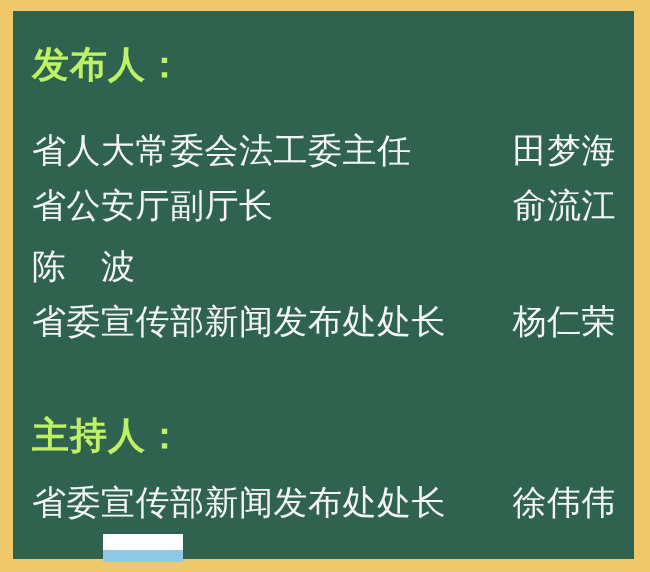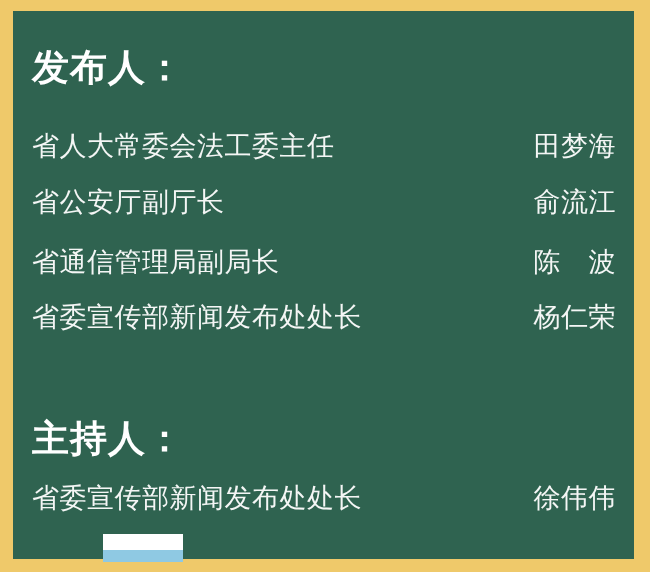--- a/index.html
+++ b/index.html
@@ -31,47 +31,48 @@
   .content {
     position: absolute;
     left: 0;
     top: 0;
     right: 0;
     bottom: 0;
     padding: 0 18px 0 19px;
     box-sizing: border-box;
   }
   .heading {
-    color: #ffffff;
+    color: #bef264;
     font-size: 37px;
     font-weight: bold;
     letter-spacing: 1px;
     line-height: 1;
     white-space: nowrap;
+    font-family: Liberation Mono, monospace;
   }
   #heading-speakers {
     position: absolute;
     left: 19px;
     top: 38px;
   }
   #heading-host {
     position: absolute;
     left: 19px;
     top: 372px;
     margin-top: 37px;
   }
   .row {
     position: absolute;
     left: 19px;
     right: 18px;
     display: flex;
     align-items: baseline;
     justify-content: space-between;
     color: #f4f6f5;
-    font-size: 27px;
+    font-size: 34px;
     line-height: 1;
     white-space: nowrap;
   }
   .row .title {
     letter-spacing: 0.5px;
   }
   .row .person {
     letter-spacing: 0.5px;
     text-align: center;
   }
@@ -104,21 +105,20 @@
         <span class="title">省人大常委会法工委主任</span>
         <span class="person">田梦海</span>
       </div>
 
       <div class="row" id="row-1">
         <span class="title">省公安厅副厅长</span>
         <span class="person">俞流江</span>
       </div>
 
       <div class="row" id="row-2">
-        <span class="title">省通信管理局副局长</span>
         <span class="person">陈　波</span>
       </div>
 
       <div class="row" id="row-3">
         <span class="title">省委宣传部新闻发布处处长</span>
         <span class="person">杨仁荣</span>
       </div>
 
       <div class="heading" id="heading-host">主持人：</div>
 

